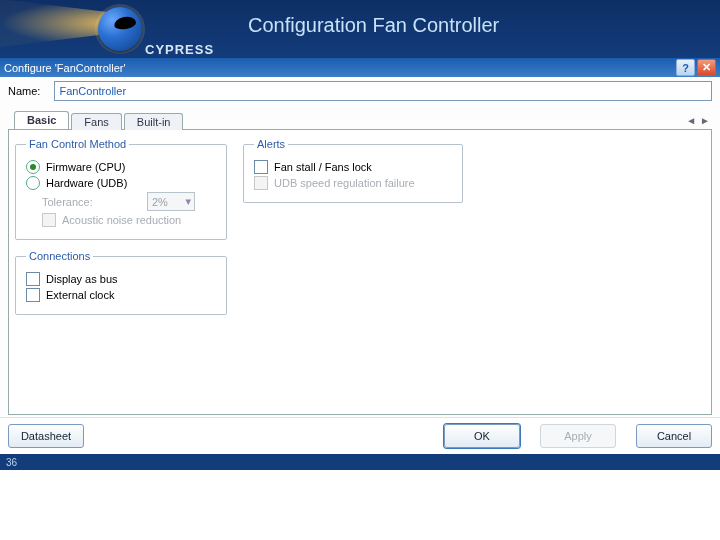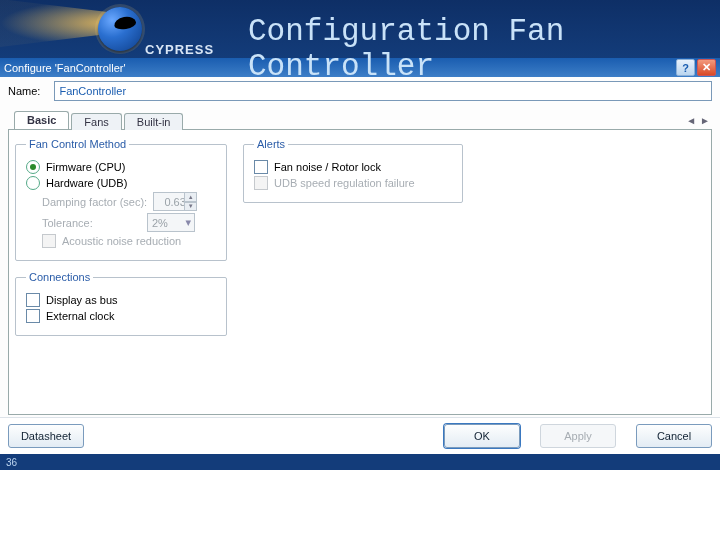--- a/index.html
+++ b/index.html
@@ -3,21 +3,21 @@
 <meta charset="utf-8">
 <style>
   html,body{margin:0;padding:0;font-family:Tahoma,Arial,sans-serif;font-size:11px;color:#000;background:#fff}
   .stage{width:720px;height:540px;position:relative;overflow:hidden;background:#fff}
   .topband{height:58px;background:linear-gradient(#0e2f66,#133c7a);position:relative;display:flex;align-items:center}
   .logo{width:240px;height:72px;display:flex;align-items:center;justify-content:center;position:relative}
   .circle{width:44px;height:44px;border-radius:50%;background:radial-gradient(circle at 32% 30%,#6aa8ff 0%,#2a6fd0 40%,#0d3d88 100%);position:relative;box-shadow:0 0 0 3px rgba(255,215,120,.15),0 2px 2px rgba(0,0,0,.5)}
   .circle::before{content:"";position:absolute;width:22px;height:12px;background:#000;right:6px;top:10px;border-radius:50% 50% 50% 50%/60% 60% 40% 40%;transform:rotate(-10deg)}
   .rays{position:absolute;width:120px;height:48px;left:0;top:6px;background:radial-gradient(ellipse at 95% 50%,rgba(245,195,90,.9) 0%,rgba(245,195,90,.05) 70%);clip-path:polygon(0 0,100% 30%,100% 70%,0 100%)}
   .brand{position:absolute;left:145px;bottom:8px;color:#d8e5f5;font-weight:700;letter-spacing:1px;font-size:13px}
-  .slidetitle{font-family:Liberation Mono, monospace;font-size:31px;color:#c9e2f8;position:absolute;left:248px;top:14px}
+  .slidetitle{font-family:Liberation Sans, sans-serif;font-size:20px;color:#c9e2f8;position:absolute;left:248px;top:14px}
   .titlebar{background:linear-gradient(#1a5db0,#3d7ec7);color:#fff;height:19px;display:flex;align-items:center;padding:0 4px;font-size:11px}
   .titlebar .t{flex:1;font-weight:400}
   .tbtn{width:17px;height:15px;margin-left:2px;display:flex;align-items:center;justify-content:center;border:1px solid #8cb0d8;background:linear-gradient(#e8f1fb,#bad5ef);color:#1a5db0;font-weight:700;font-size:11px;border-radius:2px}
   .closebtn{background:linear-gradient(#f39a7d,#d94a27);border-color:#c55;color:#fff}
   .body{padding:4px 8px 2px 8px;background:#fdfdfd}
   .namerow{display:flex;align-items:center;gap:14px;margin-bottom:6px}
   .namefield{flex:1;height:18px;border:1px solid #7a99b8;background:#fff;padding:0 4px;display:flex;align-items:center;color:#1a5db0;font-size:11px}
   .tabstrip{display:flex;align-items:flex-end;border-bottom:1px solid #9aa;position:relative;height:22px;padding-left:6px}
   .tab{border:1px solid #9aa;border-bottom:none;background:#eef2f6;padding:2px 12px;margin-right:2px;border-radius:3px 3px 0 0;font-size:11px;color:#334;position:relative;top:1px}
   .tab.active{background:#fff;font-weight:700;top:0;padding-bottom:3px;z-index:2}
@@ -87,30 +87,20 @@
           <legend>Fan Control Method</legend>
           <div class="row">
             <span class="radio sel"></span>
             <span>Firmware (CPU)</span>
           </div>
           <div class="row">
             <span class="radio"></span>
             <span>Hardware (UDB)</span>
           </div>
           <div class="row disabled" style="margin-left:16px">
-            <span>Damping factor (sec):</span>
-            <span class="numbox">
-              <span>0.63</span>
-              <span class="spin">
-                  <div>▲</div>
-                  <div>▼</div>
-                </span>
-            </span>
-          </div>
-          <div class="row disabled" style="margin-left:16px">
             <span style="width:99px">Tolerance:</span>
             <span class="combo">
               <span>2%</span>
             </span>
           </div>
           <div class="row disabled" style="margin-left:16px">
             <span class="chk dis"></span>
             <span>Acoustic noise reduction</span>
           </div>
         </fieldset>
@@ -126,21 +116,21 @@
             <span>External clock</span>
           </div>
         </fieldset>
       </div>
 
       <div class="col" style="width:220px">
         <fieldset class="group">
           <legend>Alerts</legend>
           <div class="row">
             <span class="chk"></span>
-            <span>Fan noise / Rotor lock</span>
+            <span>Fan stall / Fans lock</span>
           </div>
           <div class="row disabled">
             <span class="chk dis"></span>
             <span>UDB speed regulation failure</span>
           </div>
         </fieldset>
       </div>
     </div>
   </div>
 

